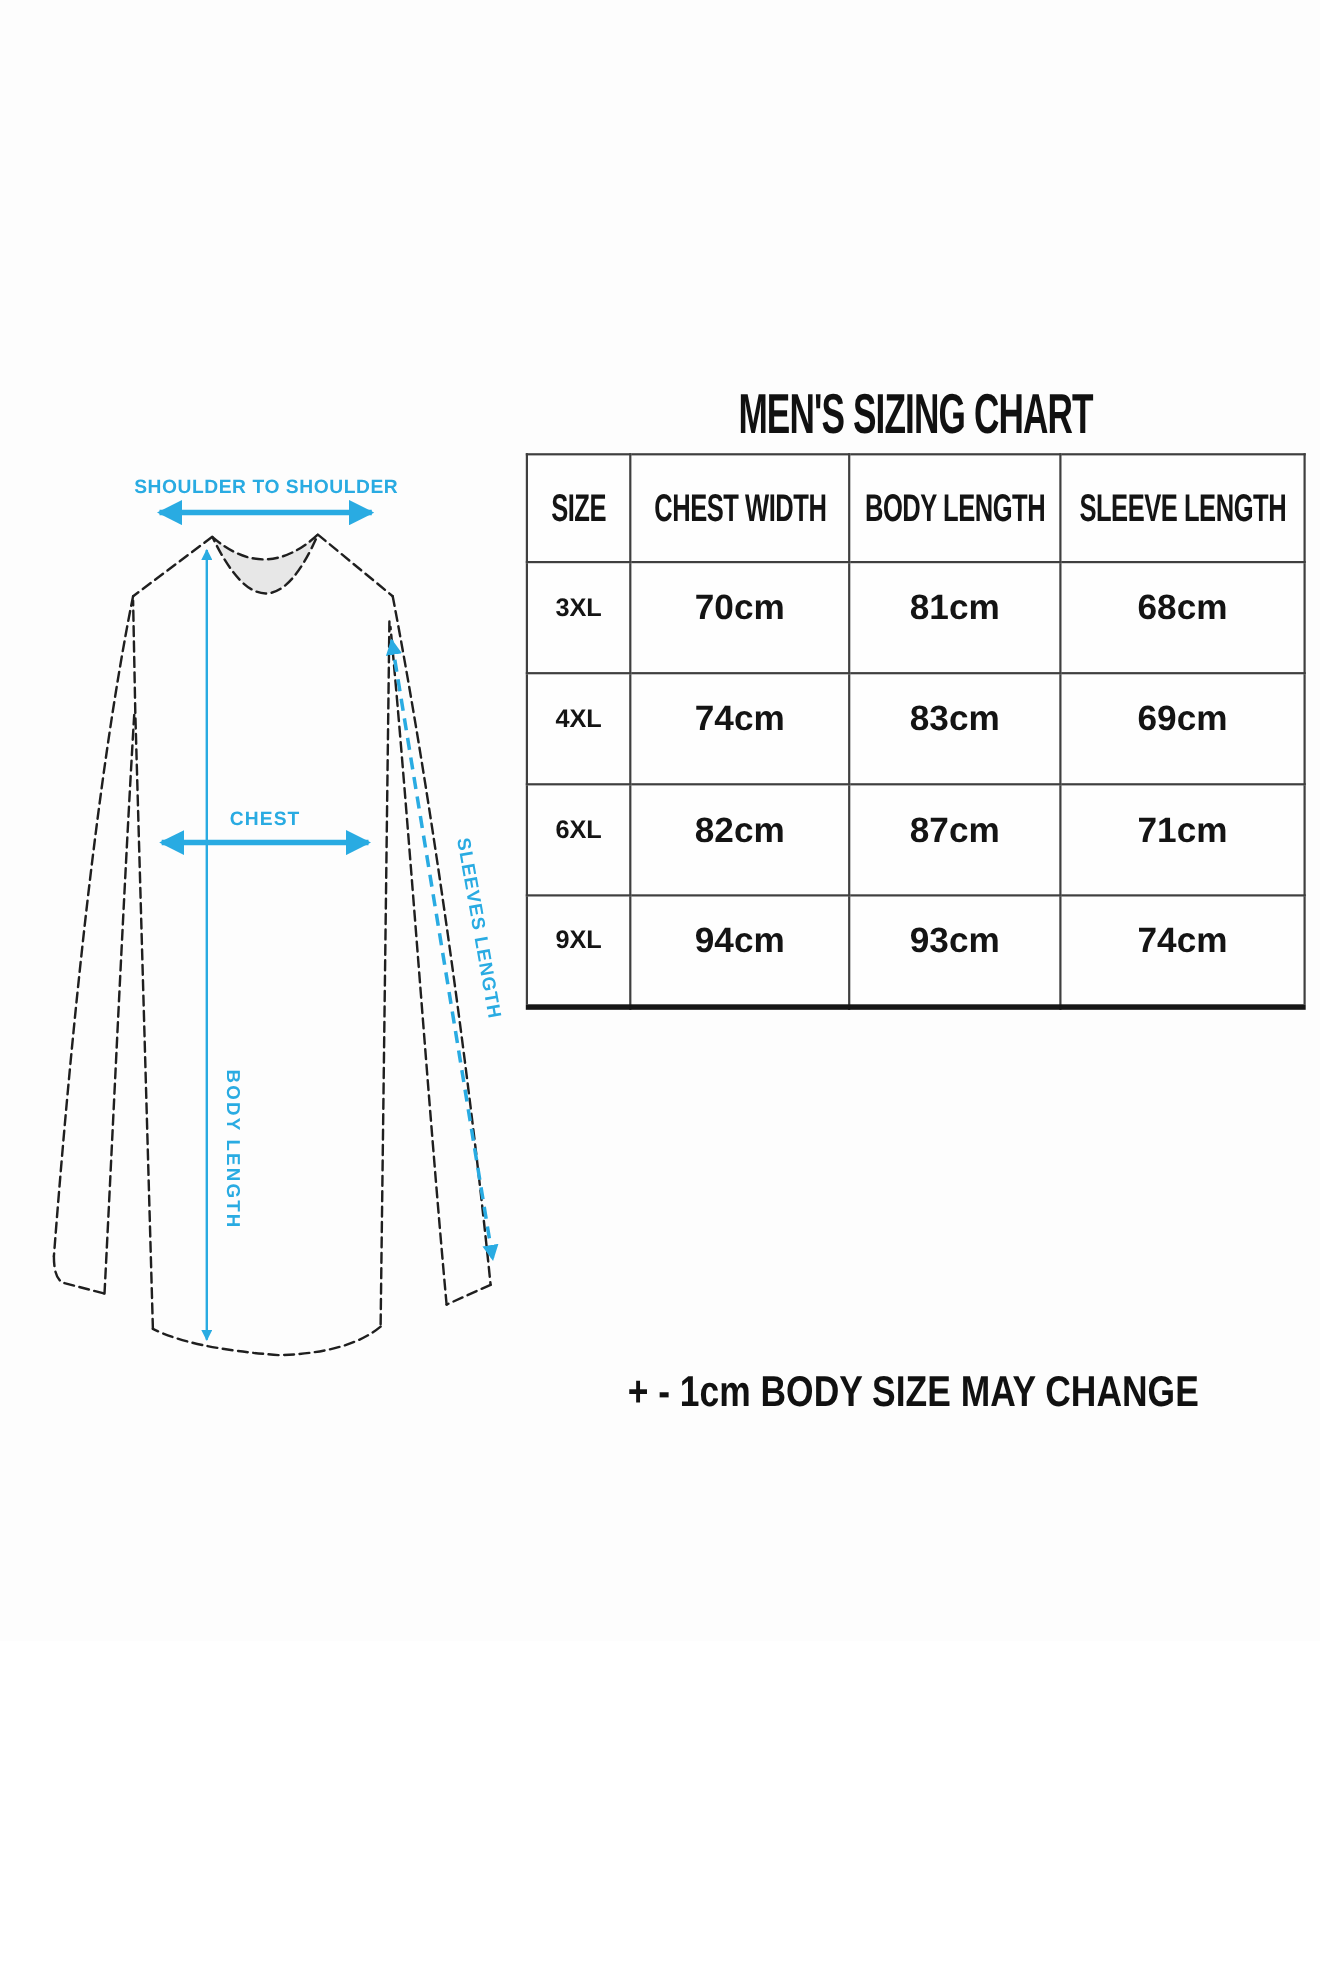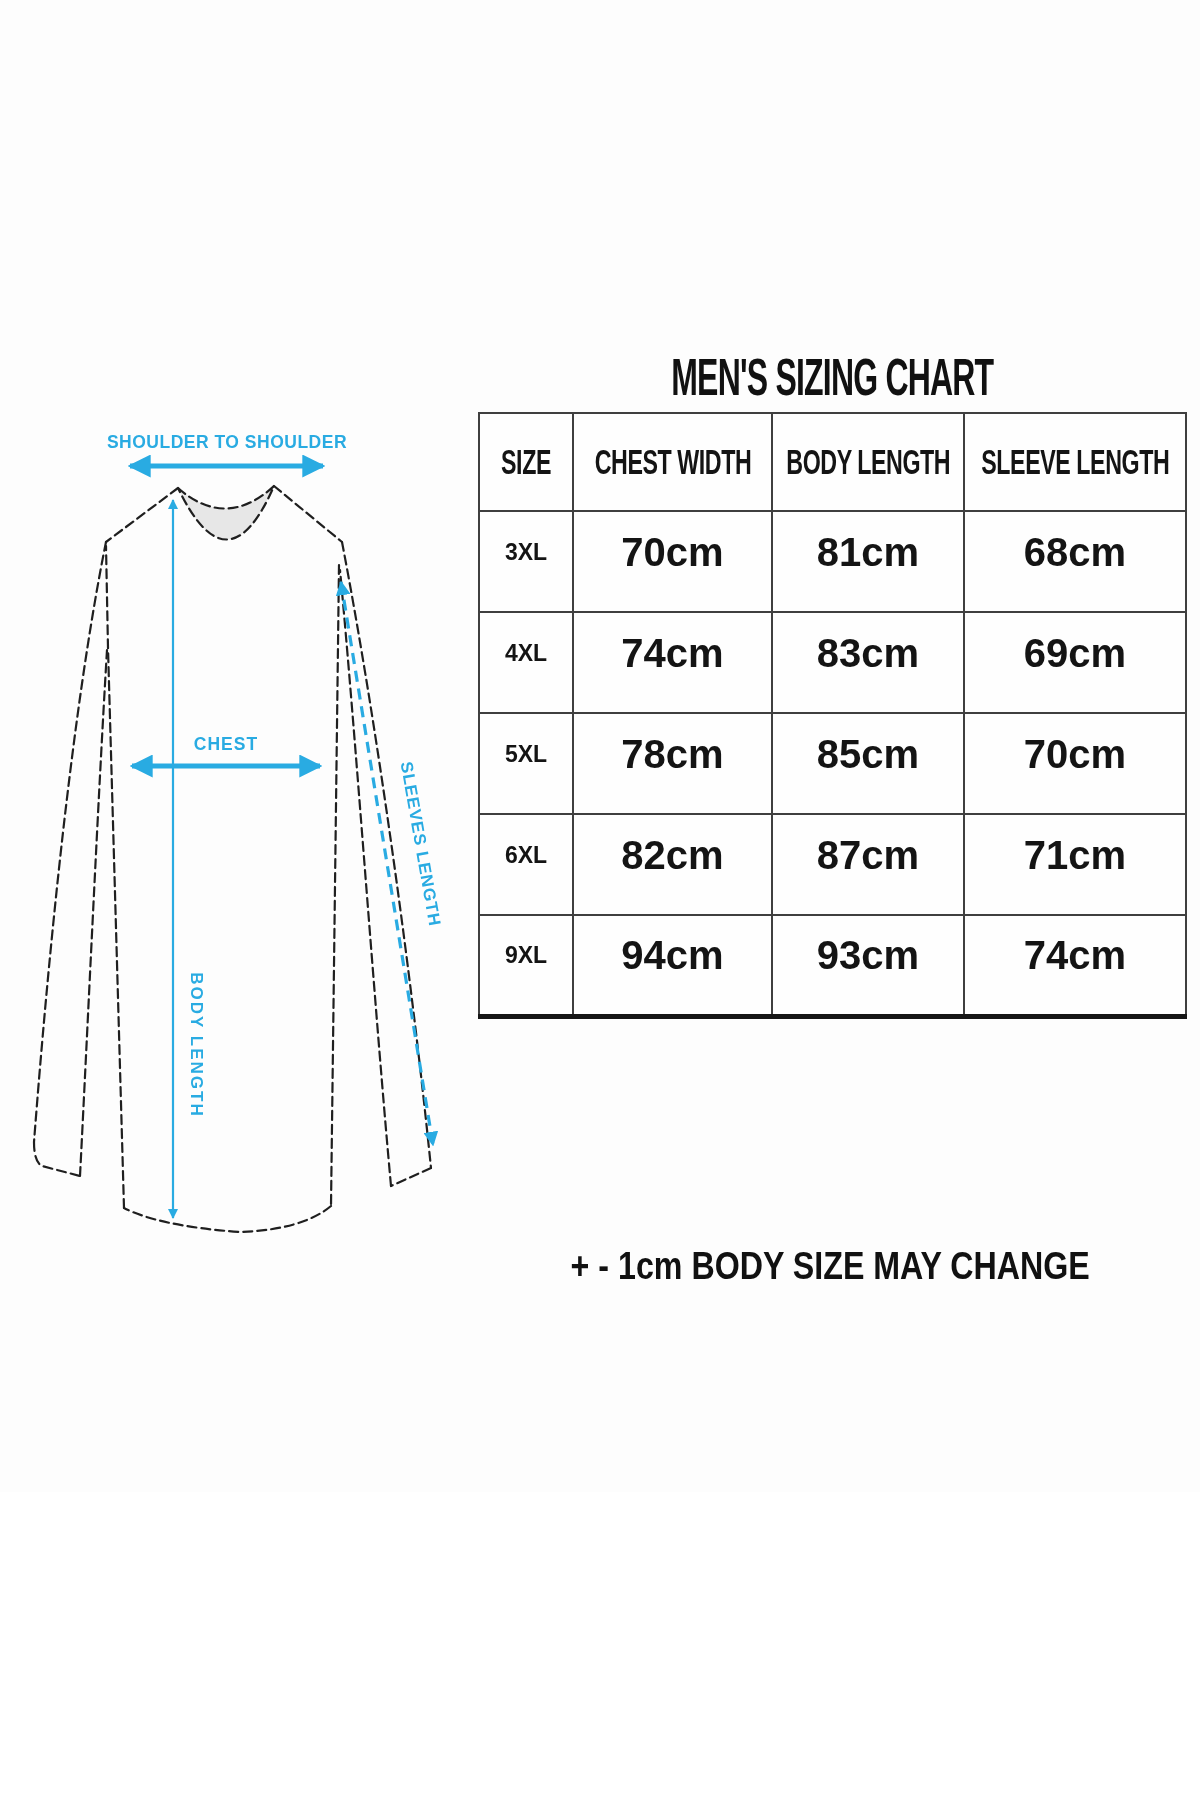--- a/index.html
+++ b/index.html
@@ -37,32 +37,32 @@
   #size-table{border:2px solid #3f3f3f;border-bottom:5px solid #161616;}
   #size-table thead tr{height:98px;}
   #size-table tbody tr{height:101px;}
   #size-table thead th{padding:0;}
   .cond{
     display:inline-block;font-size:27px;font-weight:bold;
     transform:scale(0.86,1.3);transform-origin:center;white-space:nowrap;
     letter-spacing:-0.5px;
   }
   .size-cell{font-size:23px;letter-spacing:0px;}
-  .val-cell{font-size:40px;}
+  .val-cell{font-size:32px;}
   
   #footnote{
     position:absolute;left:440px;top:1240px;width:780px;height:52px;
     display:flex;align-items:center;justify-content:center;
   }
   #footnote .cond-note{
     display:inline-block;font-size:35px;font-weight:bold;
     transform:scale(0.92,1.12);transform-origin:center;white-space:nowrap;
   }
   
-  #diagram{position:absolute;left:14px;top:400px;width:440px;height:860px;}
+  #diagram{position:absolute;left:29px;top:400px;width:440px;height:860px;}
   .blue-label{font-weight:bold;}
 </style>
 </head>
 <body>
 
 <div id="canvas">
 
   <div id="title">
     <span class="cond-title">MEN'S SIZING CHART</span>
   </div>
@@ -87,26 +87,20 @@
           <th class="size-cell">3XL</th>
           <td class="val-cell">70cm</td>
           <td class="val-cell">81cm</td>
           <td class="val-cell">68cm</td>
         </tr>
         <tr>
           <th class="size-cell">4XL</th>
           <td class="val-cell">74cm</td>
           <td class="val-cell">83cm</td>
           <td class="val-cell">69cm</td>
-        </tr>
-        <tr>
-          <th class="size-cell">5XL</th>
-          <td class="val-cell">78cm</td>
-          <td class="val-cell">85cm</td>
-          <td class="val-cell">70cm</td>
         </tr>
         <tr>
           <th class="size-cell">6XL</th>
           <td class="val-cell">82cm</td>
           <td class="val-cell">87cm</td>
           <td class="val-cell">71cm</td>
         </tr>
         <tr>
           <th class="size-cell">9XL</th>
           <td class="val-cell">94cm</td>

